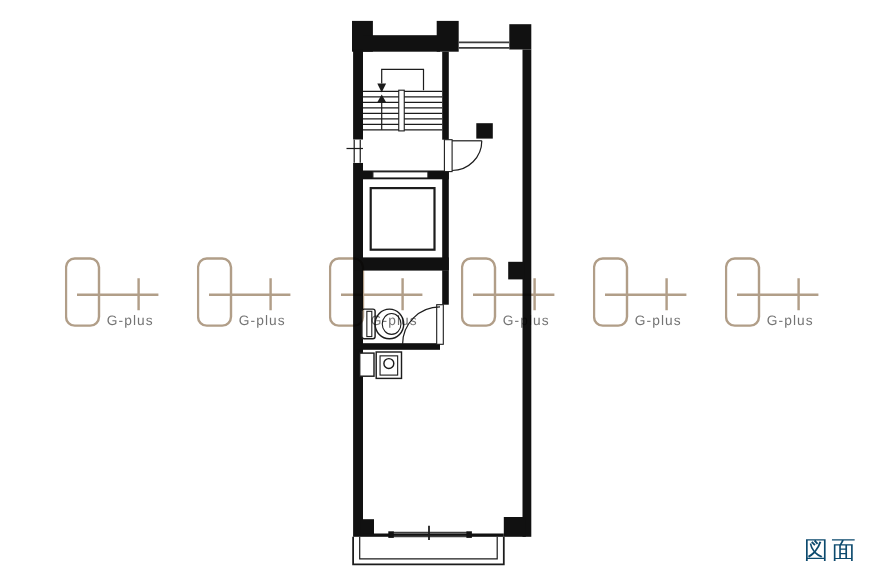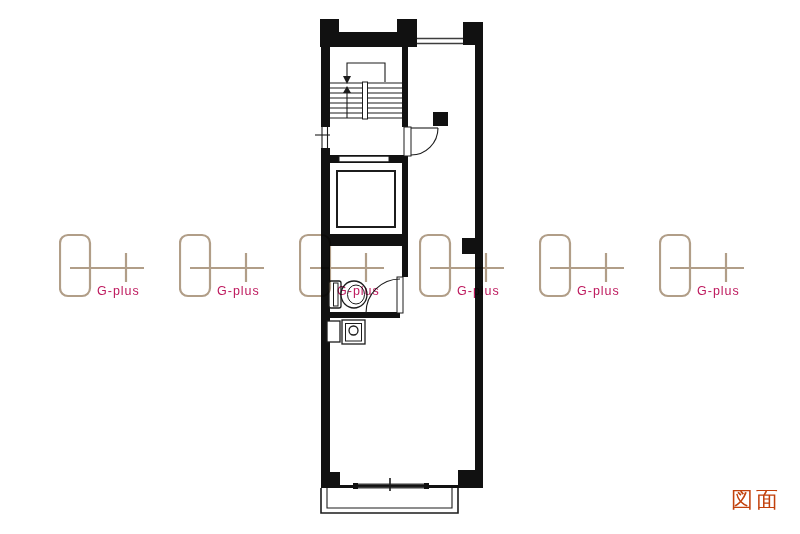--- a/index.html
+++ b/index.html
@@ -18,26 +18,26 @@
   .arrowhead{fill:#1c1c1c;stroke:none;}
   
   .wm{
     position:absolute;top:233px;width:102px;height:70px;
     mix-blend-mode:multiply;pointer-events:none;
   }
   .wm svg{position:absolute;left:0;top:0;}
   .wm .wm-shape{stroke:#b19e88;stroke-width:2.2;fill:none;}
   .wm-text{
     position:absolute;left:38px;top:51px;
-    color:#be185d;font-size:12.5px;letter-spacing:1px;line-height:14px;
+    color:#737373;font-size:12.5px;letter-spacing:1px;line-height:14px;
   }
   
   .drawing-label{
     position:absolute;left:731px;top:487px;
-    color:#c2410c;font-size:22px;letter-spacing:3px;line-height:26px;
+    color:#0c4a6e;font-size:22px;letter-spacing:3px;line-height:26px;
     font-family:"Liberation Sans","DejaVu Sans",sans-serif;
   }
 </style>
 </head>
 <body>
 
 <div class="stage">
 
   <svg class="plan" width="800" height="534" viewBox="0 0 800 534">
 

